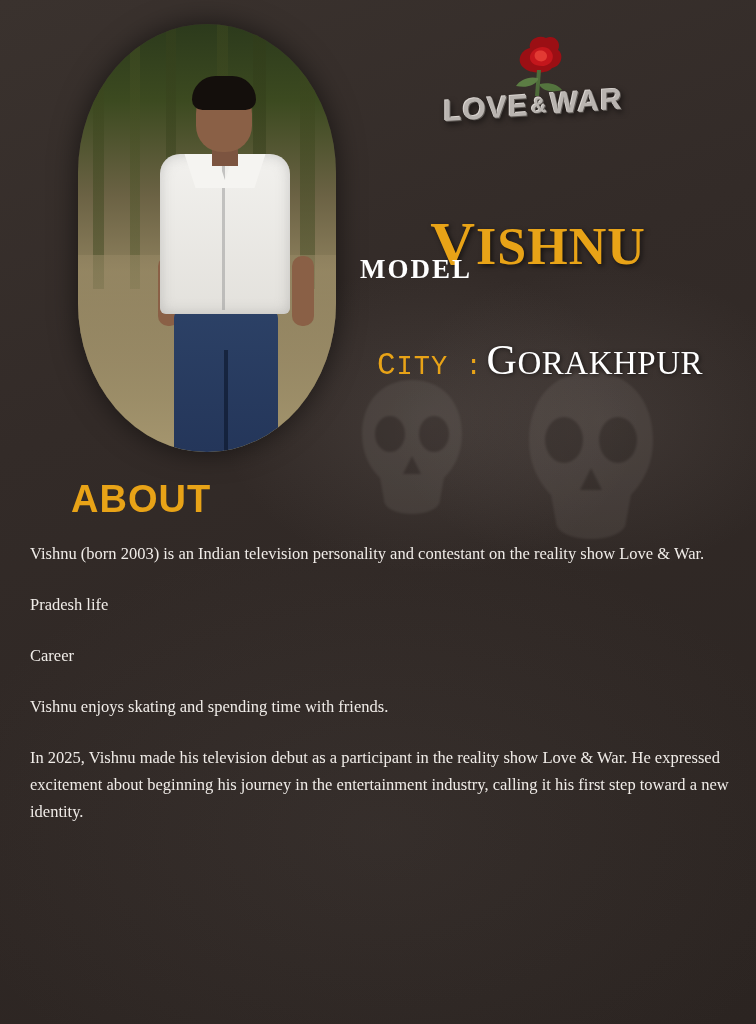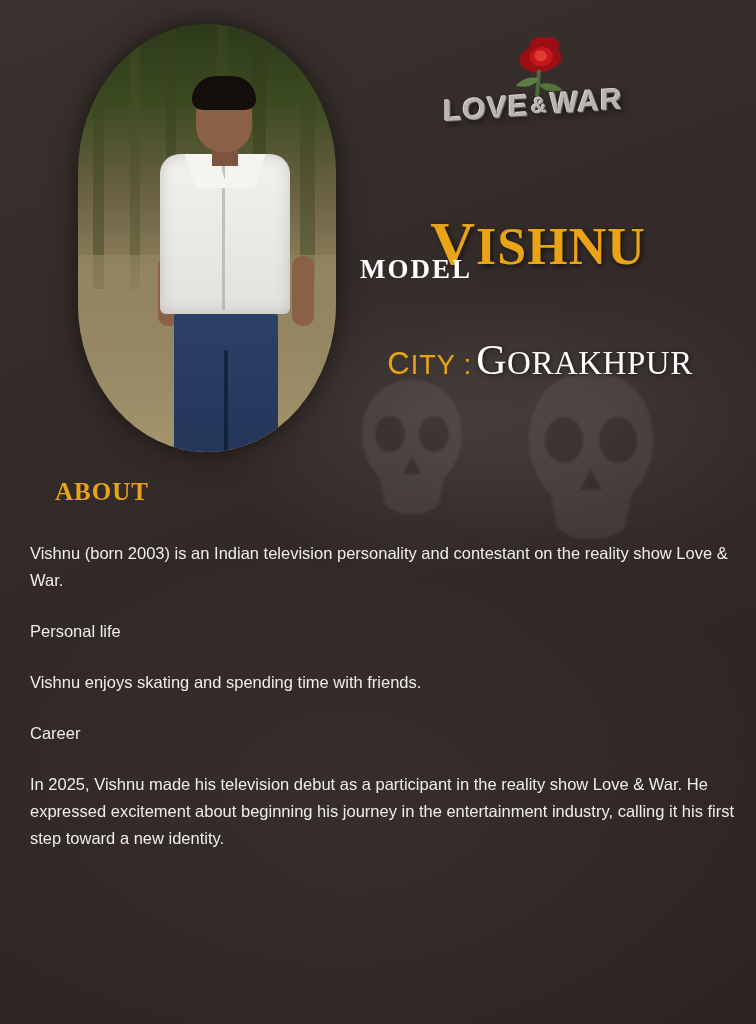--- a/index.html
+++ b/index.html
@@ -153,49 +153,49 @@
     font-size: 27px;
     letter-spacing: 2px;
   }
   .city-line {
     position: absolute; left: 340px; top: 336px; width: 400px;
     text-align: center;
     white-space: nowrap;
   }
   .city-label {
     color: #e8a317;
-    font-family: Liberation Sans, sans-serif;
+    font-family: Liberation Mono, monospace;
     font-size: 27px;
     letter-spacing: 1px;
   }
   .city-label .cap { font-size: 31px; }
   .city-value {
     color: #ffffff;
     font-family: "Liberation Serif", serif;
     font-size: 33px;
     letter-spacing: .5px;
     text-shadow: 1px 1px 4px rgba(0,0,0,.6);
     text-align: right;
   }
   .city-value .cap { font-size: 42px; }
 
   
   .about-title {
-    position: absolute; left: 55px; top: 478px;
+    position: absolute; left: 71px; top: 478px;
     color: #e8a317;
-    font-family: Liberation Serif, serif;
-    font-weight: 700;
-    font-size: 25px;
+    font-family: Liberation Sans, sans-serif;
+    font-weight: 700;
+    font-size: 38px;
     letter-spacing: 1px;
   }
   .body {
     position: absolute;
     left: 30px; top: 540px; width: 706px;
     color: #f0ece8;
-    font-family: Liberation Sans, sans-serif;
+    font-family: Liberation Serif, serif;
     font-size: 16.5px;
     line-height: 27px;
   }
   .body p { margin-bottom: 24px; }
   .body p:last-child { margin-bottom: 10px; }
 </style>
 </head>
 <body>
 
 <div class="page">
@@ -255,19 +255,19 @@
   <div class="role">MODEL</div>
 
   <div class="city-line">
     <span class="city-label"><span class="cap">C</span><span>ITY</span> <span>:</span></span>
     <span class="city-value"><span class="cap">G</span><span>ORAKHPUR</span></span>
   </div>
 
   <div class="about-title">ABOUT</div>
   <div class="body">
     <p>Vishnu (born 2003) is an Indian television personality and contestant on the reality show Love &amp; War.</p>
-    <p>Personal life</p>
+    <p>Pradesh life</p>
+    <p>Career</p>
     <p>Vishnu enjoys skating and spending time with friends.</p>
-    <p>Career</p>
     <p>In 2025, Vishnu made his television debut as a participant in the reality show Love &amp; War. He expressed excitement about beginning his journey in the entertainment industry, calling it his first step toward a new identity.</p>
   </div>
 
 </div>
 
 </body></html>

